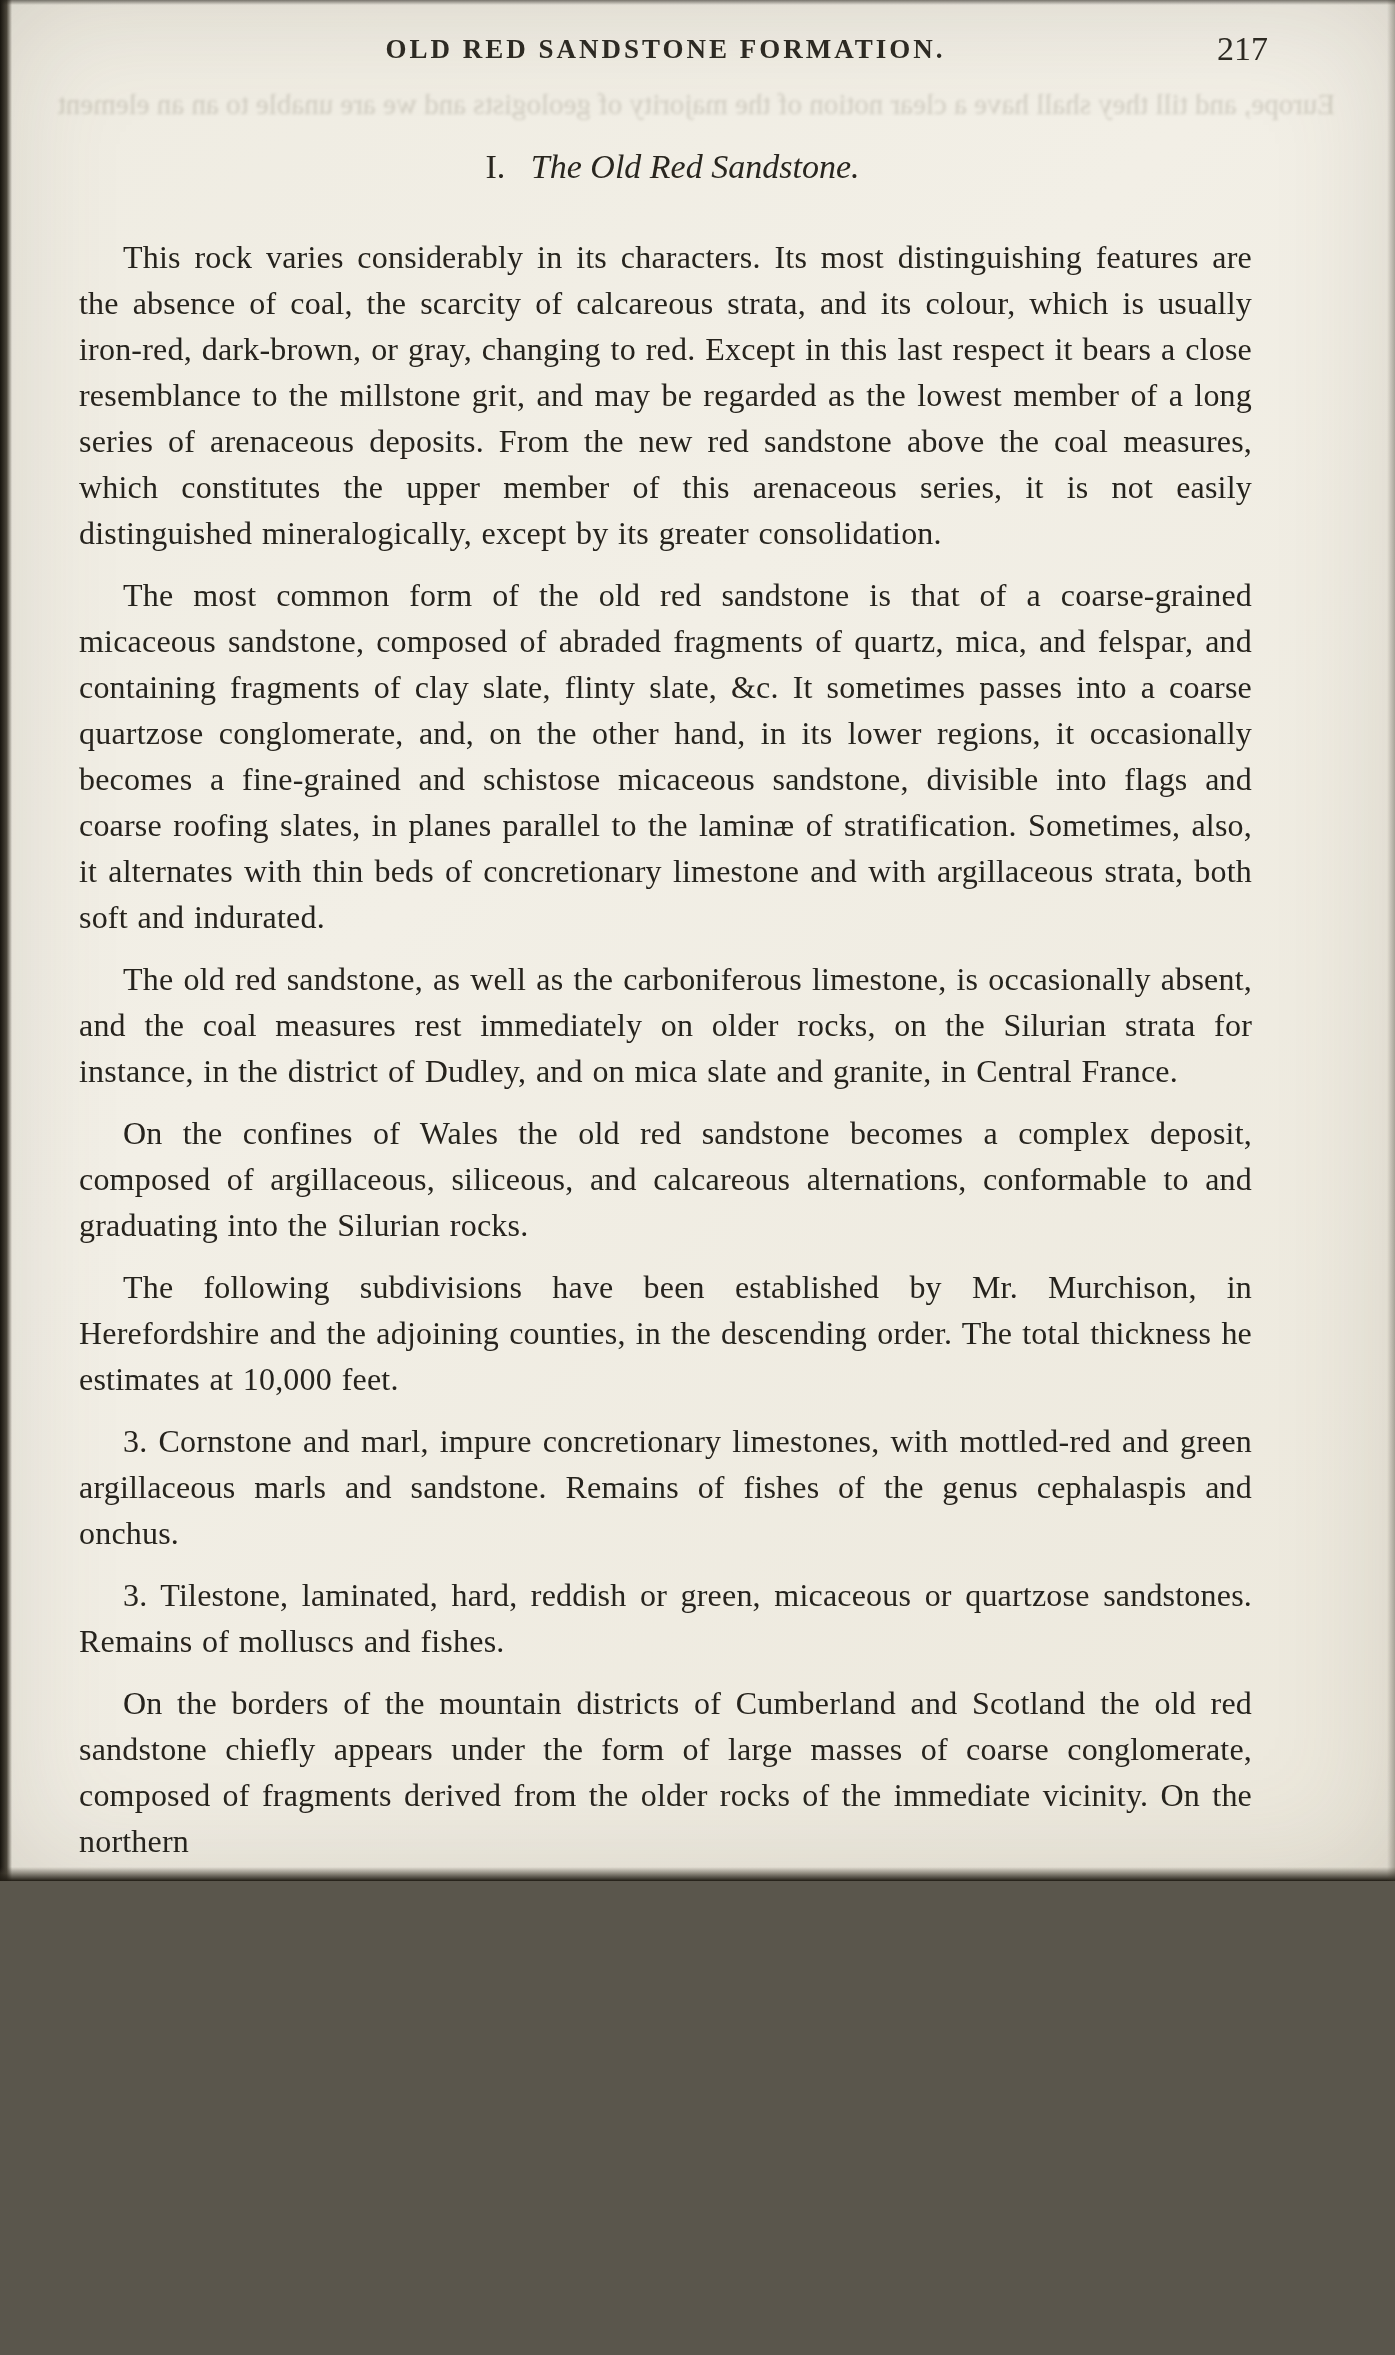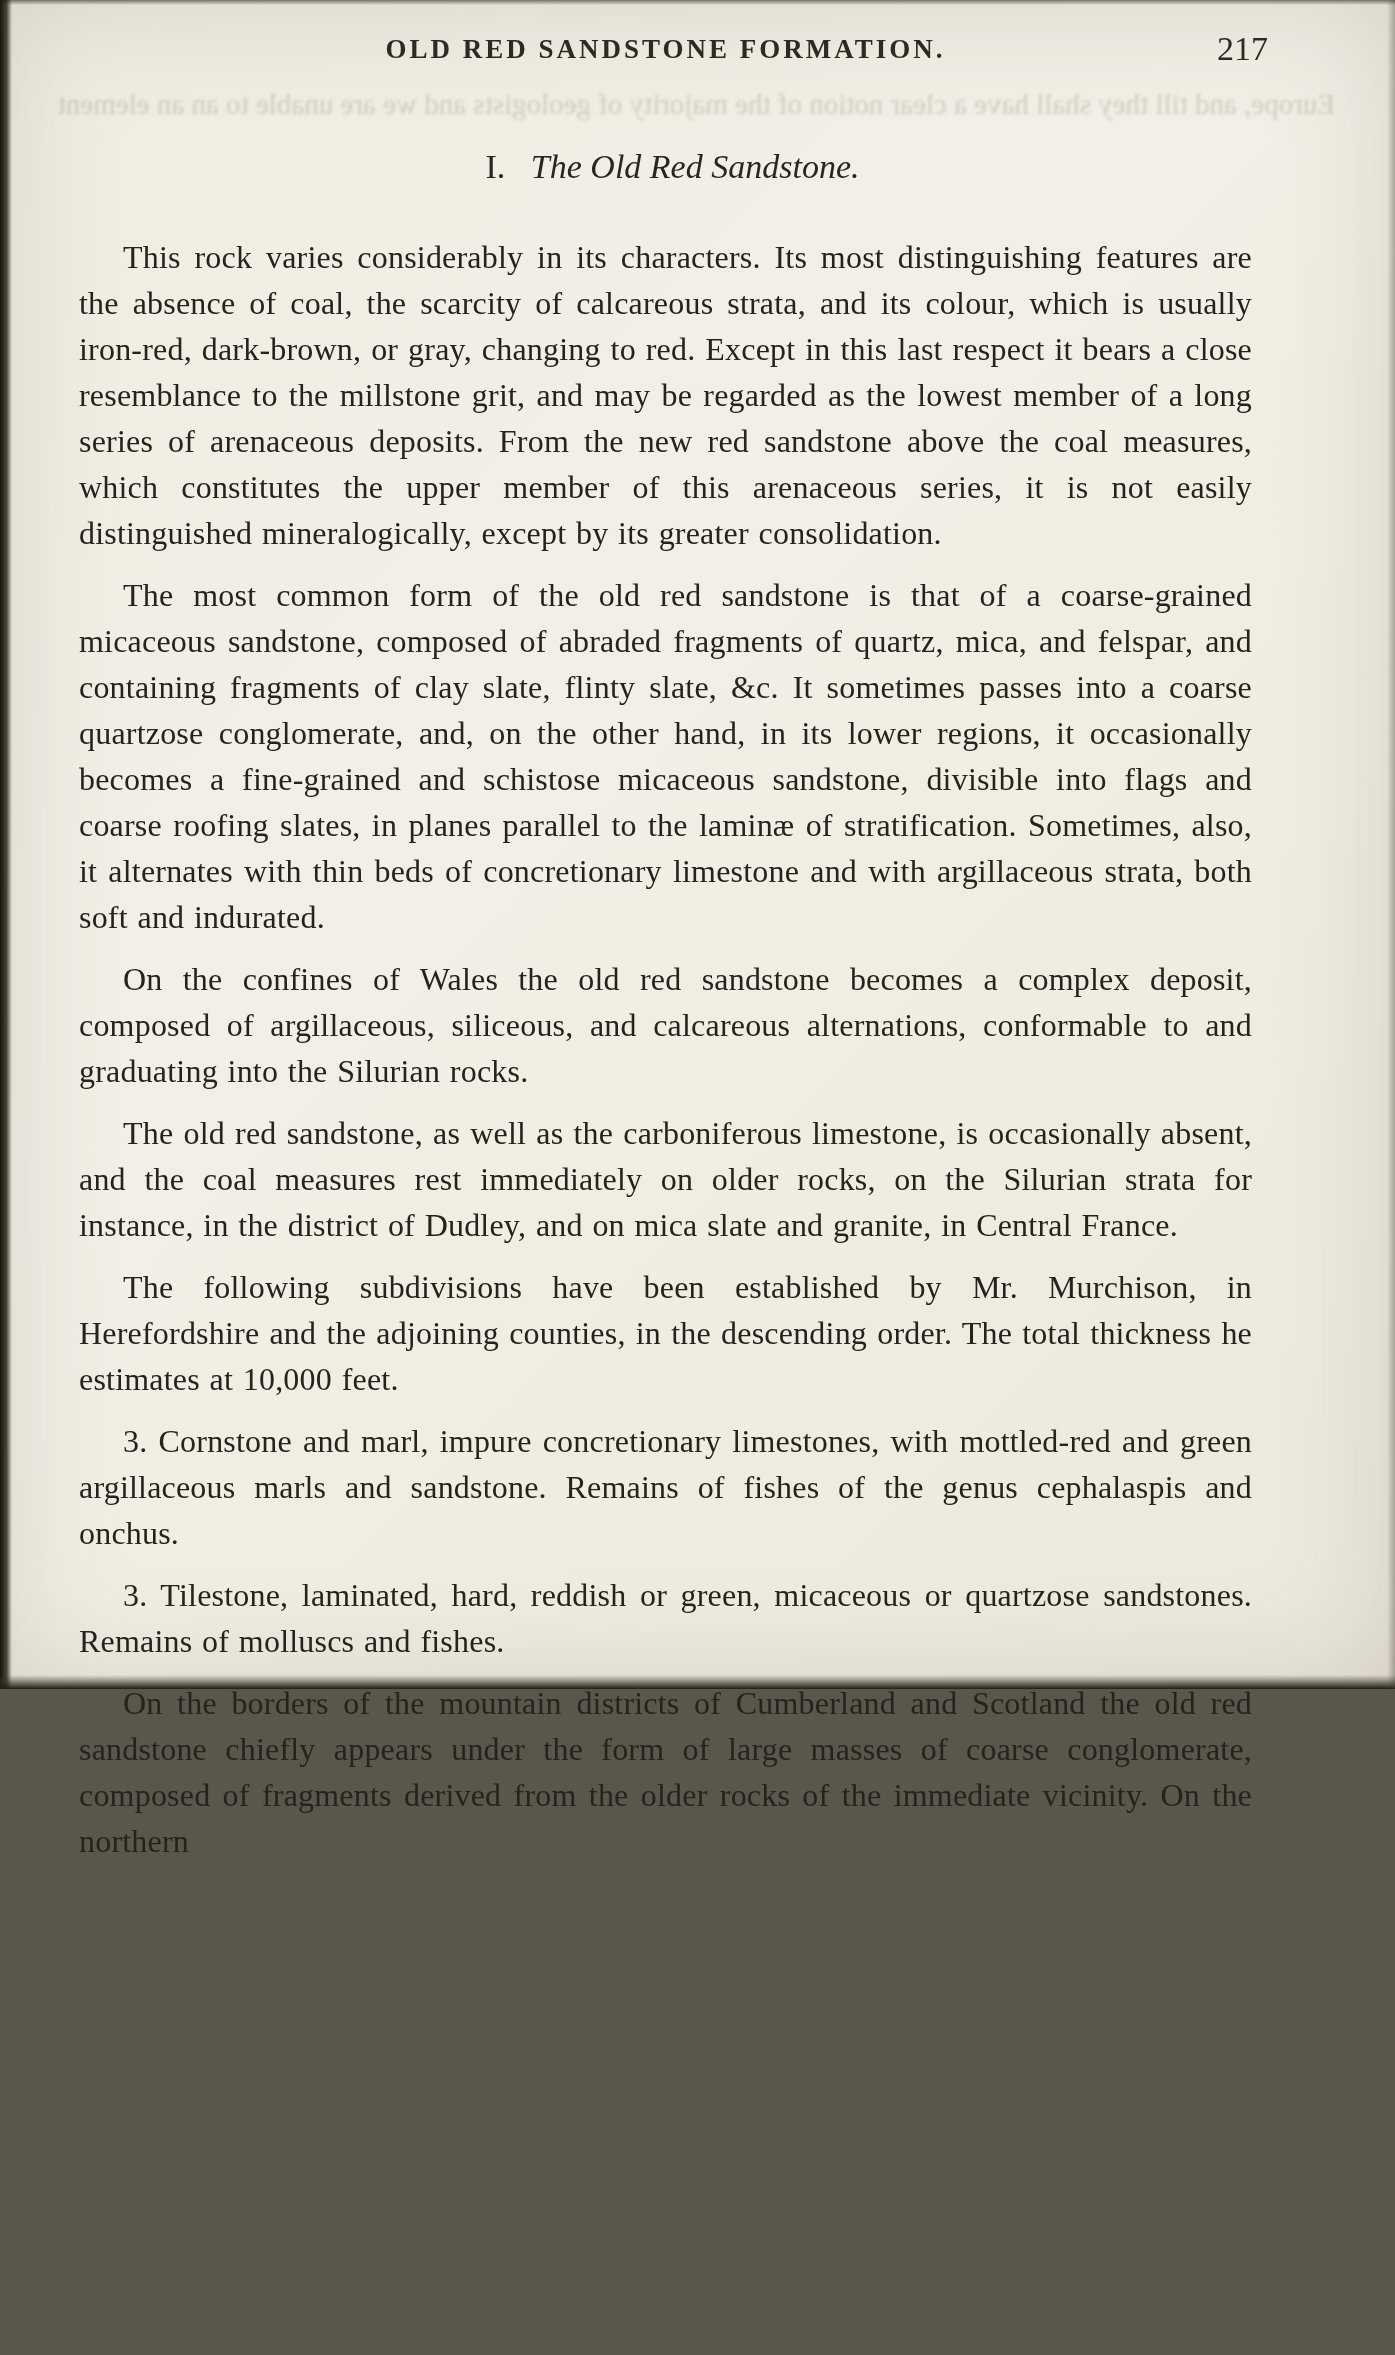--- a/index.html
+++ b/index.html
@@ -4,21 +4,21 @@
 <style>
   html,body{margin:0;padding:0;}
   body{
     width:1395px;height:2355px;
     background:#5a564c;
     font-family:"Liberation Serif", serif;
     overflow:hidden;
   }
   .page{
     position:relative;
-    width:1395px;height:1689px;
+    width:1395px;height:1881px;
     background:linear-gradient(135deg,#efece2 0%, #f2efe6 40%, #ece8dc 100%);
     box-shadow:inset 0 0 120px rgba(90,80,60,0.18);
     color:#28251f;
     box-sizing:border-box;
   }
   
   .edge-left{
     position:absolute;left:0;top:0;bottom:0;width:12px;
     background:linear-gradient(to right,#17140e 0%, #4a453a 55%, rgba(74,69,58,0) 100%);
   }
@@ -107,22 +107,22 @@
 
   <div class="section-heading">
     <span class="prefix">I.</span>
     <span>&nbsp;</span>
     <span class="title">The Old Red Sandstone.</span>
   </div>
 
   <div class="body-text">
     <p>This rock varies considerably in its characters.  Its most distinguishing features are the absence of coal, the scarcity of calcareous strata, and its colour, which is usually iron-red, dark-brown, or gray, changing to red.  Except in this last respect it bears a close resemblance to the millstone grit, and may be regarded as the lowest member of a long series of arenaceous deposits.  From the new red sandstone above the coal measures, which constitutes the upper member of this arenaceous series, it is not easily distinguished mineralogically, except by its greater consolidation.</p>
     <p>The most common form of the old red sandstone is that of a coarse-grained micaceous sandstone, composed of abraded fragments of quartz, mica, and felspar, and containing fragments of clay slate, flinty slate, &amp;c.  It sometimes passes into a coarse quartzose conglomerate, and, on the other hand, in its lower regions, it occasionally becomes a fine-grained and schistose micaceous sandstone, divisible into flags and coarse roofing slates, in planes parallel to the laminæ of stratification.  Sometimes, also, it alternates with thin beds of concretionary limestone and with argillaceous strata, both soft and indurated.</p>
+    <p>The old red sandstone, as well as the carboniferous limestone, is occasionally absent, and the coal measures rest immediately on older rocks, on the Silurian strata for instance, in the district of Dudley, and on mica slate and granite, in Central France.</p>
     <p>On the confines of Wales the old red sandstone becomes a complex deposit, composed of argillaceous, siliceous, and calcareous alternations, conformable to and graduating into the Silurian rocks.</p>
-    <p>The old red sandstone, as well as the carboniferous limestone, is occasionally absent, and the coal measures rest immediately on older rocks, on the Silurian strata for instance, in the district of Dudley, and on mica slate and granite, in Central France.</p>
     <p>The following subdivisions have been established by Mr. Murchison, in Herefordshire and the adjoining counties, in the descending order.  The total thickness he estimates at 10,000 feet.</p>
     <p>3. Cornstone and marl, impure concretionary limestones, with mottled-red and green argillaceous marls and sandstone.  Remains of fishes of the genus cephalaspis and onchus.</p>
     <p>3. Tilestone, laminated, hard, reddish or green, micaceous or quartzose sandstones.  Remains of molluscs and fishes.</p>
     <p>On the borders of the mountain districts of Cumberland and Scotland the old red sandstone chiefly appears under the form of large masses of coarse conglomerate, composed of fragments derived from the older rocks of the immediate vicinity.  On the northern</p>
   </div>
 
   <div class="edge-left"></div>
   <div class="edge-top"></div>
   <div class="edge-bottom"></div>
   <div class="edge-right"></div>

